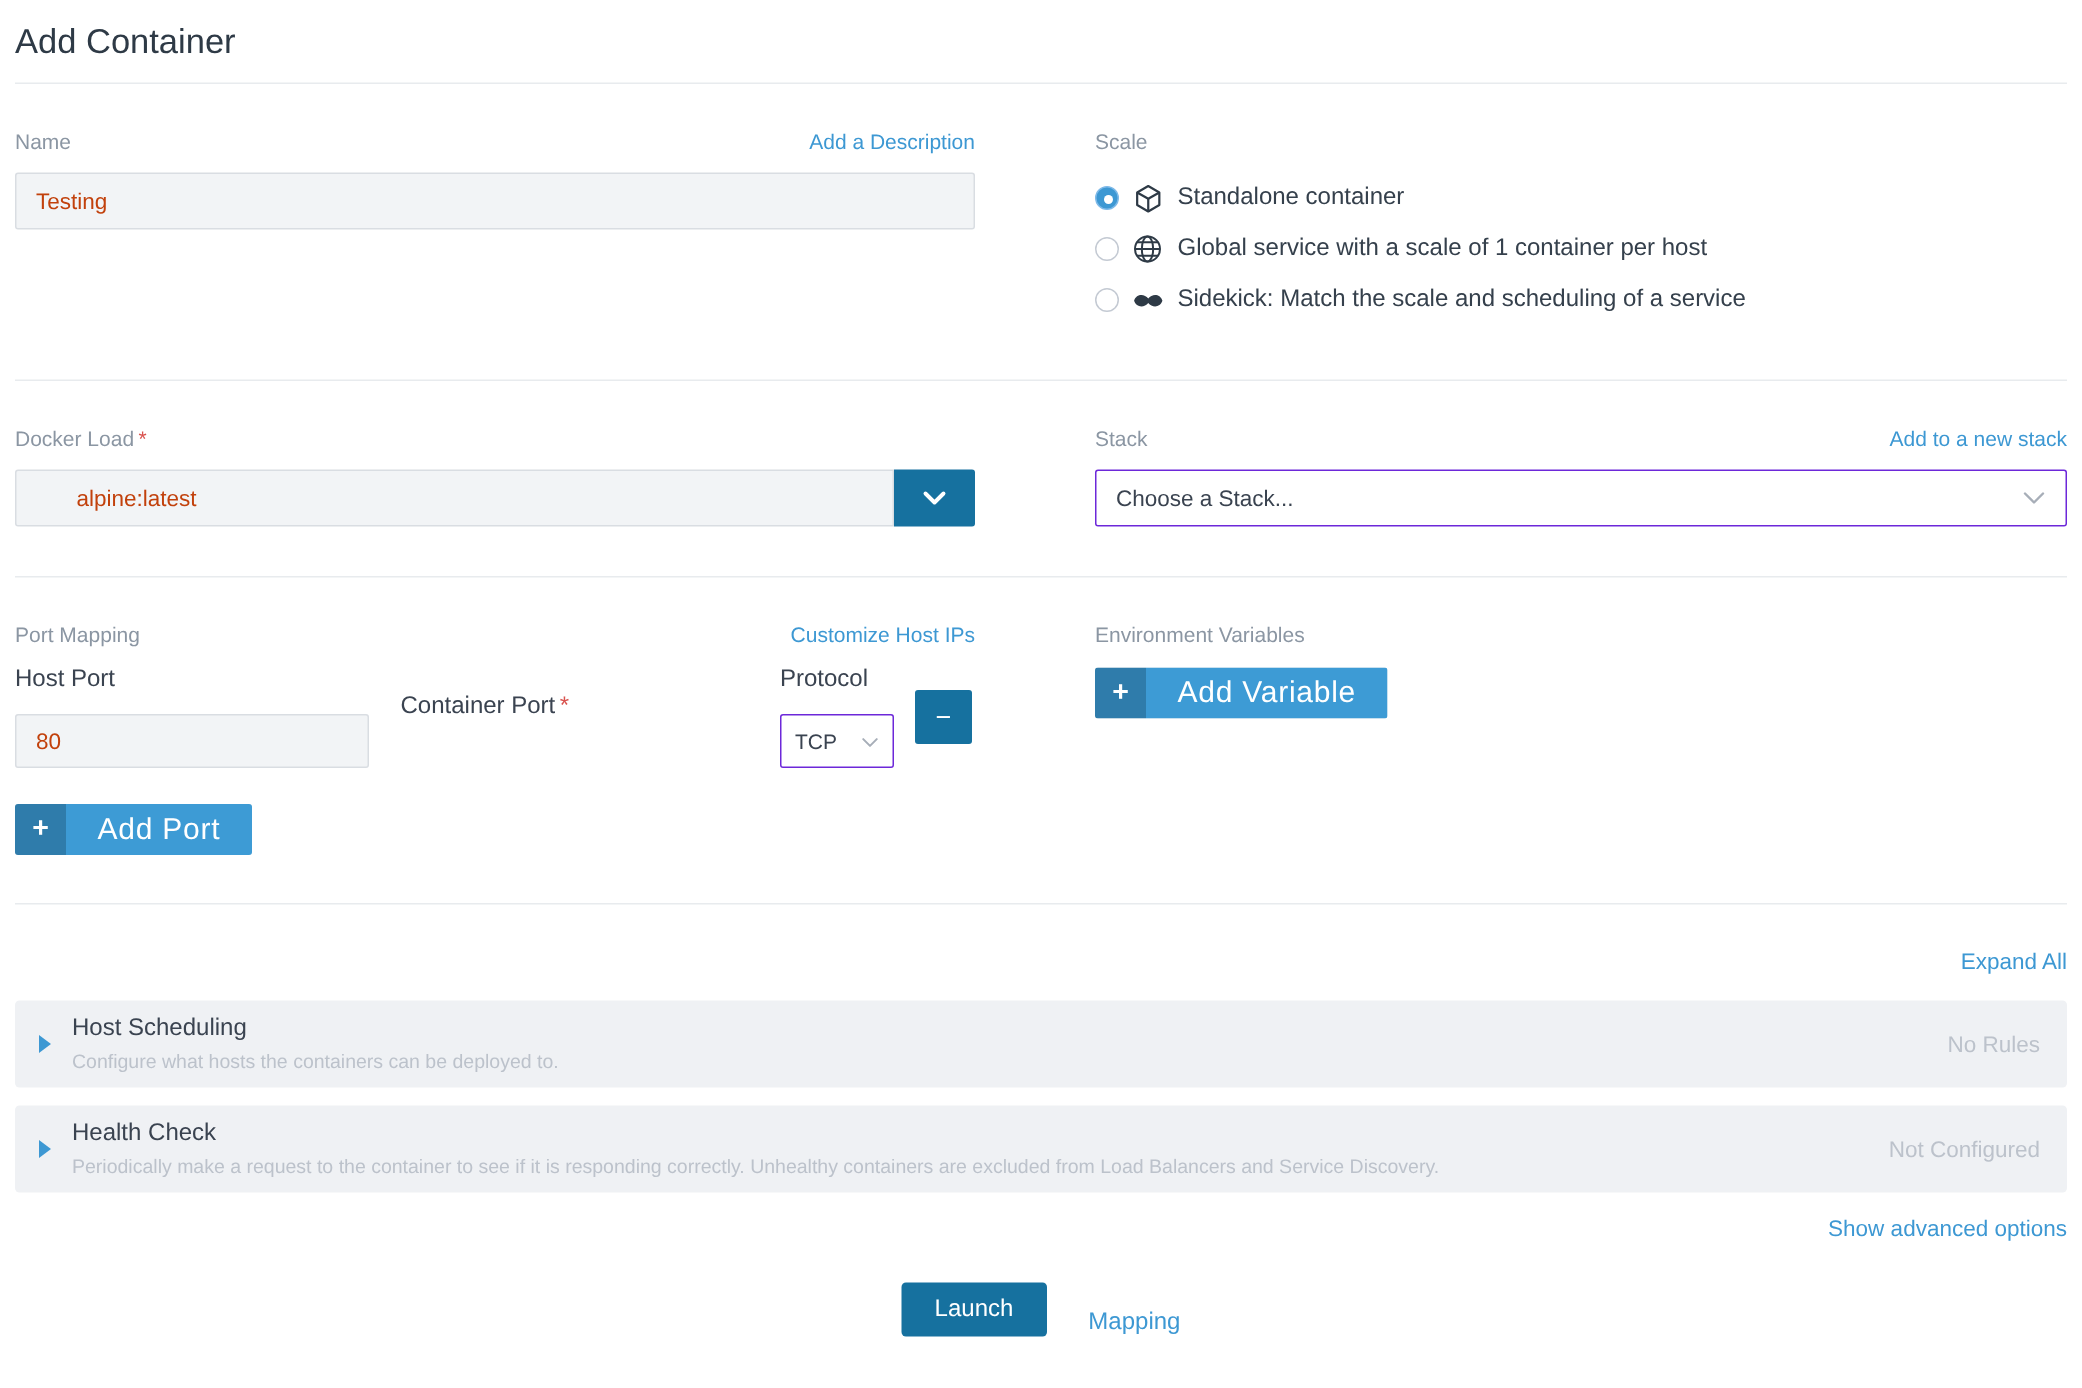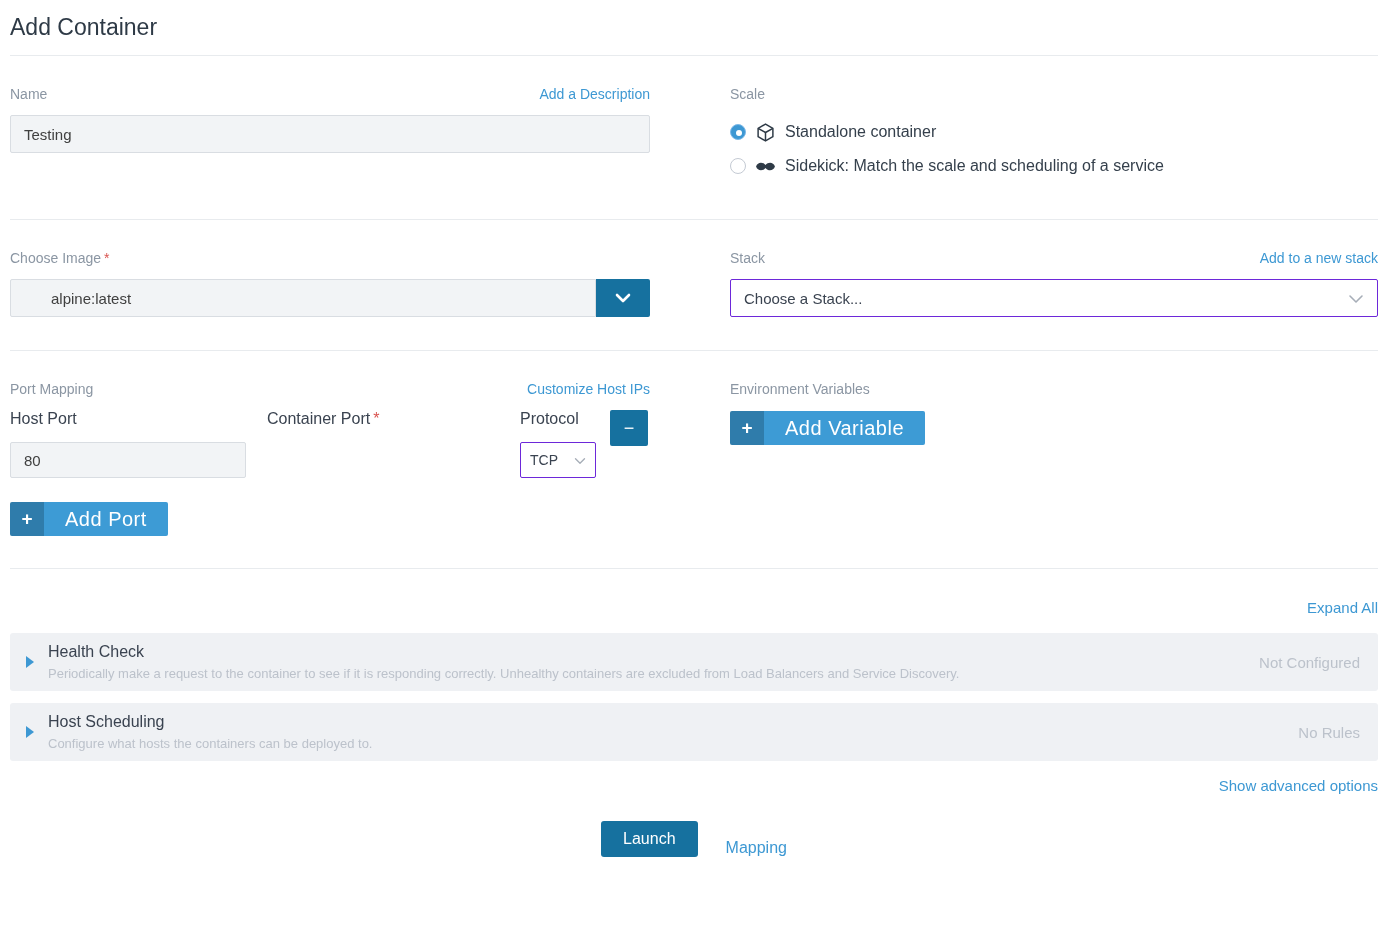--- a/index.html
+++ b/index.html
@@ -29,21 +29,21 @@
     display: flex; justify-content: space-between; align-items: baseline;
     margin: 30px 0 12px 0; min-height: 17px;
   }
   .field-label { font-size: 14px; color: #8b96a3; }
   .required { color: #d9534f; margin-left: 3px; }
   a.link { color: #3d98d3; text-decoration: none; font-size: 14px; cursor: pointer; }
 
   input.text {
     width: 100%; height: 38px;
     background: #f2f4f6; border: 1px solid #d9dde2; border-radius: 2px;
-    padding: 0 13px; font-size: 15px; color: #404040;
+    padding: 0 13px; font-size: 15px; color: #c2410c;
     font-family: inherit; outline: none;
   }
 
   
   .radio-list { margin-top: 2px; }
   .radio-row { display: flex; align-items: center; height: 34px; font-size: 16px; color: #35404c; cursor: pointer; }
   .radio {
     width: 16px; height: 16px; border-radius: 50%;
     border: 1px solid #c4cad3; background: #fff; flex: none; position: relative;
   }
@@ -65,21 +65,21 @@
   }
 
   
   .selectbox {
     height: 38px; background: #fff; border: 1px solid #6d28d9; border-radius: 2px;
     display: flex; align-items: center; justify-content: space-between;
     padding: 0 13px; font-size: 15px; color: #3a4350; cursor: pointer;
   }
 
   
-  .port-row { display: flex; align-items: flex-start; }
+  .port-row { display: flex; align-items: center; }
   .port-col { display: flex; flex-direction: column; }
   .port-label { font-size: 16px; color: #3a4350; margin-bottom: 14px; }
   .port-col input.text { height: 36px; }
   .host-port { width: 236px; margin-right: 21px; }
   .container-port { width: 234px; margin-right: 19px; }
   .protocol { width: 76px; margin-right: 14px; }
   .protocol .selectbox { height: 36px; padding: 0 9px; font-size: 14px; }
   .minus-btn {
     width: 38px; height: 36px; flex: none;
     background: #16719f; color: #fff; border: none; border-radius: 2px;
@@ -164,37 +164,50 @@
               <polygon points="9,1 16,5 16,13 9,17 2,13 2,5"></polygon>
               <polyline points="2,5 9,9 16,5"></polyline>
               <line x1="9" y1="9" x2="9" y2="17"></line>
             </svg>
           </span>
           <span>Standalone container</span>
         </div>
         <div class="radio-row">
           <span class="radio"></span>
           <span class="scale-icon">
+            <svg width="20" height="20" viewBox="0 0 18 18" fill="none" stroke="#2e3a46" stroke-width="1.2">
+              <circle cx="9" cy="9" r="7.5"></circle>
+              <ellipse cx="9" cy="9" rx="3.4" ry="7.5"></ellipse>
+              <line x1="1.5" y1="9" x2="16.5" y2="9"></line>
+              <line x1="2.6" y1="5" x2="15.4" y2="5"></line>
+              <line x1="2.6" y1="13" x2="15.4" y2="13"></line>
+            </svg>
+          </span>
+          <span>Global service with a scale of 1 container per host</span>
+        </div>
+        <div class="radio-row">
+          <span class="radio"></span>
+          <span class="scale-icon">
             <svg width="21" height="21" viewBox="0 0 20 14" fill="#2e3a46">
               <path d="M1,7 C2.5,2.5 7.5,2.5 10,5.6 C12.5,2.5 17.5,2.5 19,7 C17.5,11.5 12.5,11.5 10,8.4 C7.5,11.5 2.5,11.5 1,7 Z"></path>
             </svg>
           </span>
           <span>Sidekick: Match the scale and scheduling of a service</span>
         </div>
       </div>
     </div>
   </div>
 
   <hr class="divider">
 
   <div class="row section-pad2">
     <div class="col-left">
       <div class="label-row">
         <span class="field-label">
-          <span>Choose Image</span><span class="required">*</span>
+          <span>Docker Load</span><span class="required">*</span>
         </span>
       </div>
       <div class="input-group">
         <input class="text" type="text" value="alpine:latest" style="">
         <button class="dropdown-btn">
           <span>
             <svg width="16" height="10" viewBox="0 0 16 10" fill="none" stroke="#ffffff" stroke-width="2.6" stroke-linecap="round" stroke-linejoin="round">
               <polyline points="2,2 8,8 14,2"></polyline>
             </svg>
           </span>
@@ -269,33 +282,33 @@
   <hr class="divider">
 
   <div>
     <div class="expand-row">
       <a class="link" style="font-size:15px">Expand All</a>
     </div>
 
     <div class="accordion">
       <span class="acc-caret"></span>
       <div class="acc-body">
-        <div class="acc-title">Health Check</div>
-        <div class="acc-desc">Periodically make a request to the container to see if it is responding correctly. Unhealthy containers are excluded from Load Balancers and Service Discovery.</div>
-      </div>
-      <span class="acc-status">Not Configured</span>
+        <div class="acc-title">Host Scheduling</div>
+        <div class="acc-desc">Configure what hosts the containers can be deployed to.</div>
+      </div>
+      <span class="acc-status">No Rules</span>
     </div>
 
     <div class="accordion">
       <span class="acc-caret"></span>
       <div class="acc-body">
-        <div class="acc-title">Host Scheduling</div>
-        <div class="acc-desc">Configure what hosts the containers can be deployed to.</div>
-      </div>
-      <span class="acc-status">No Rules</span>
+        <div class="acc-title">Health Check</div>
+        <div class="acc-desc">Periodically make a request to the container to see if it is responding correctly. Unhealthy containers are excluded from Load Balancers and Service Discovery.</div>
+      </div>
+      <span class="acc-status">Not Configured</span>
     </div>
 
     <div class="show-adv-row">
       <a class="link">Show advanced options</a>
     </div>
   </div>
 
   <div class="footer">
     <button class="btn-primary">Launch</button>
     <a class="link cancel-link">Mapping</a>

